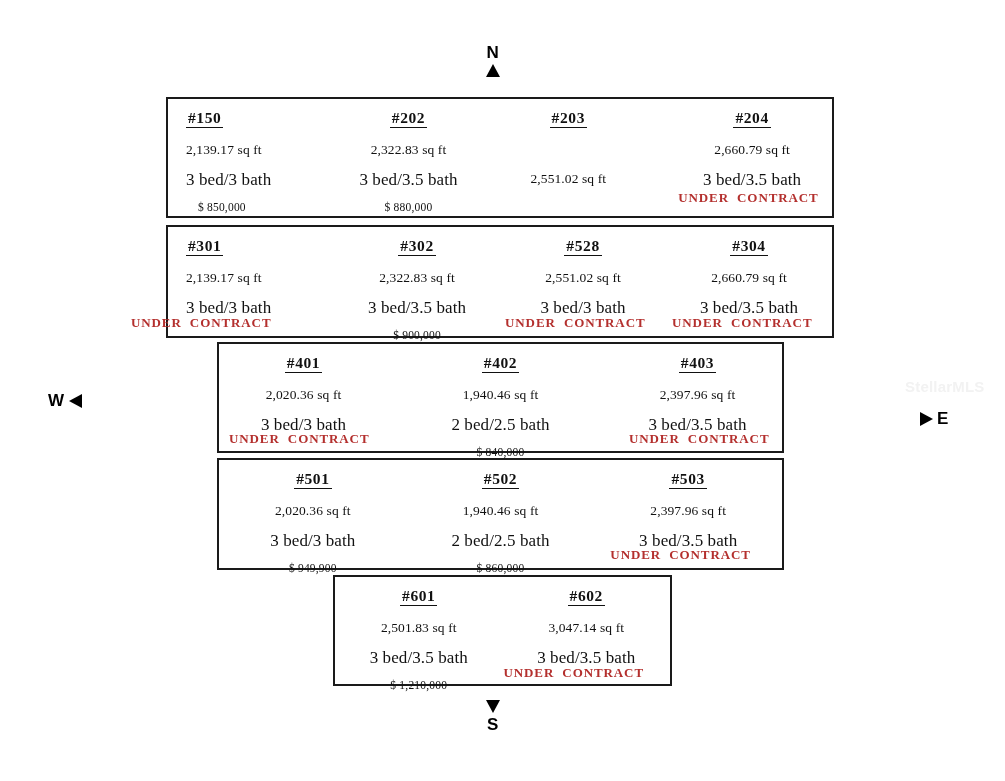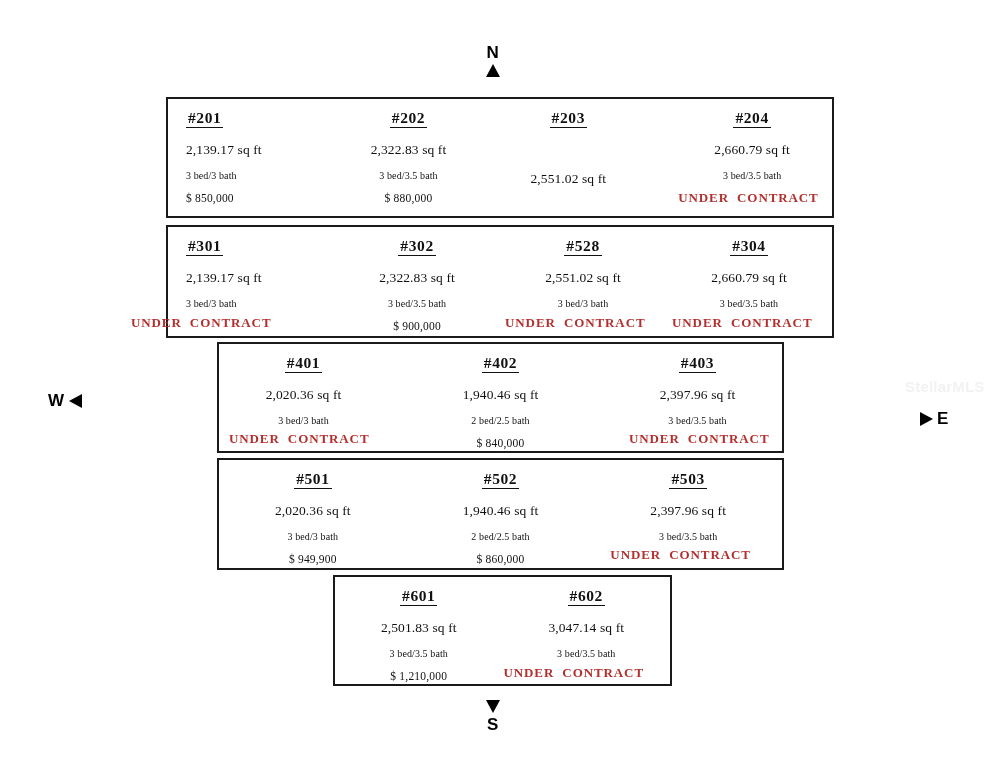--- a/index.html
+++ b/index.html
@@ -96,21 +96,21 @@
     line-height: 1.05;
     white-space: nowrap;
   }
   .unit-sqft {
     font-size: 13.5px;
     margin-top: 14px;
     white-space: nowrap;
     letter-spacing: 0.1px;
   }
   .unit-beds {
-    font-size: 10px;
+    font-size: 17px;
     margin-top: 12px;
     white-space: nowrap;
     letter-spacing: 0.1px;
     text-align: right;
   }
   .unit-price {
     font-size: 11.5px;
     margin-top: 11px;
     white-space: nowrap;
     letter-spacing: 0.2px;
@@ -125,21 +125,21 @@
     word-spacing: 4px;
   }
   .unit-status:empty { display: none; }
   .unit-price:empty { display: none; }
 
   
   .al-left  { align-items: flex-start; padding-left: 18px; }
   .al-left .unit-sqft,
   .al-left .unit-beds { align-self: flex-start; }
   .al-left .unit-no   { align-self: flex-start; }
-  .al-left .unit-price{ align-self: flex-start; margin-left: 0px; }
+  .al-left .unit-price{ align-self: flex-start; margin-left: 12px; }
 
   
   .watermark {
     position: absolute;
     left: 905px; top: 378px;
     font-family: "Liberation Sans", "DejaVu Sans", sans-serif;
     font-size: 15px;
     font-weight: 600;
     color: #f2f2f2;
     letter-spacing: 0.2px;
@@ -226,21 +226,21 @@
     <span>E</span>
   </div>
 
   <div class="compass compass-s">
     <span class="tri-down"></span>
     <span>S</span>
   </div>
 
   <div class="floor-row" style="left:166px; top:97px; width:668px; height:121px;">
     <div class="unit al-left" style="width:167px;">
-      <span class="unit-no">#201</span>
+      <span class="unit-no">#150</span>
       <span class="unit-sqft">2,139.17 sq ft</span>
       <span class="unit-beds">3 bed/3 bath</span>
       <span class="unit-price">$ 850,000</span>
 
     </div>
     <div class="unit" style="width:167px;">
       <span class="unit-no">#202</span>
       <span class="unit-sqft">2,322.83 sq ft</span>
       <span class="unit-beds">3 bed/3.5 bath</span>
       <span class="unit-price">$ 880,000</span>

